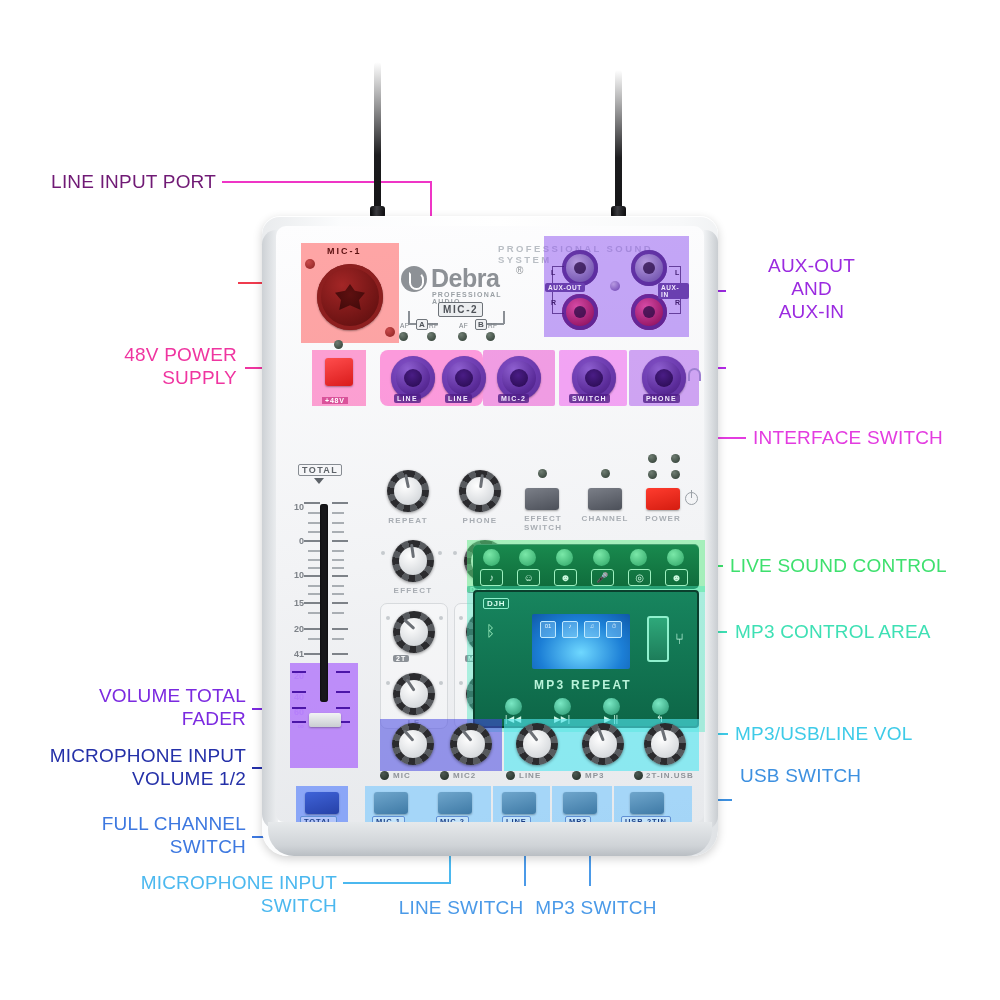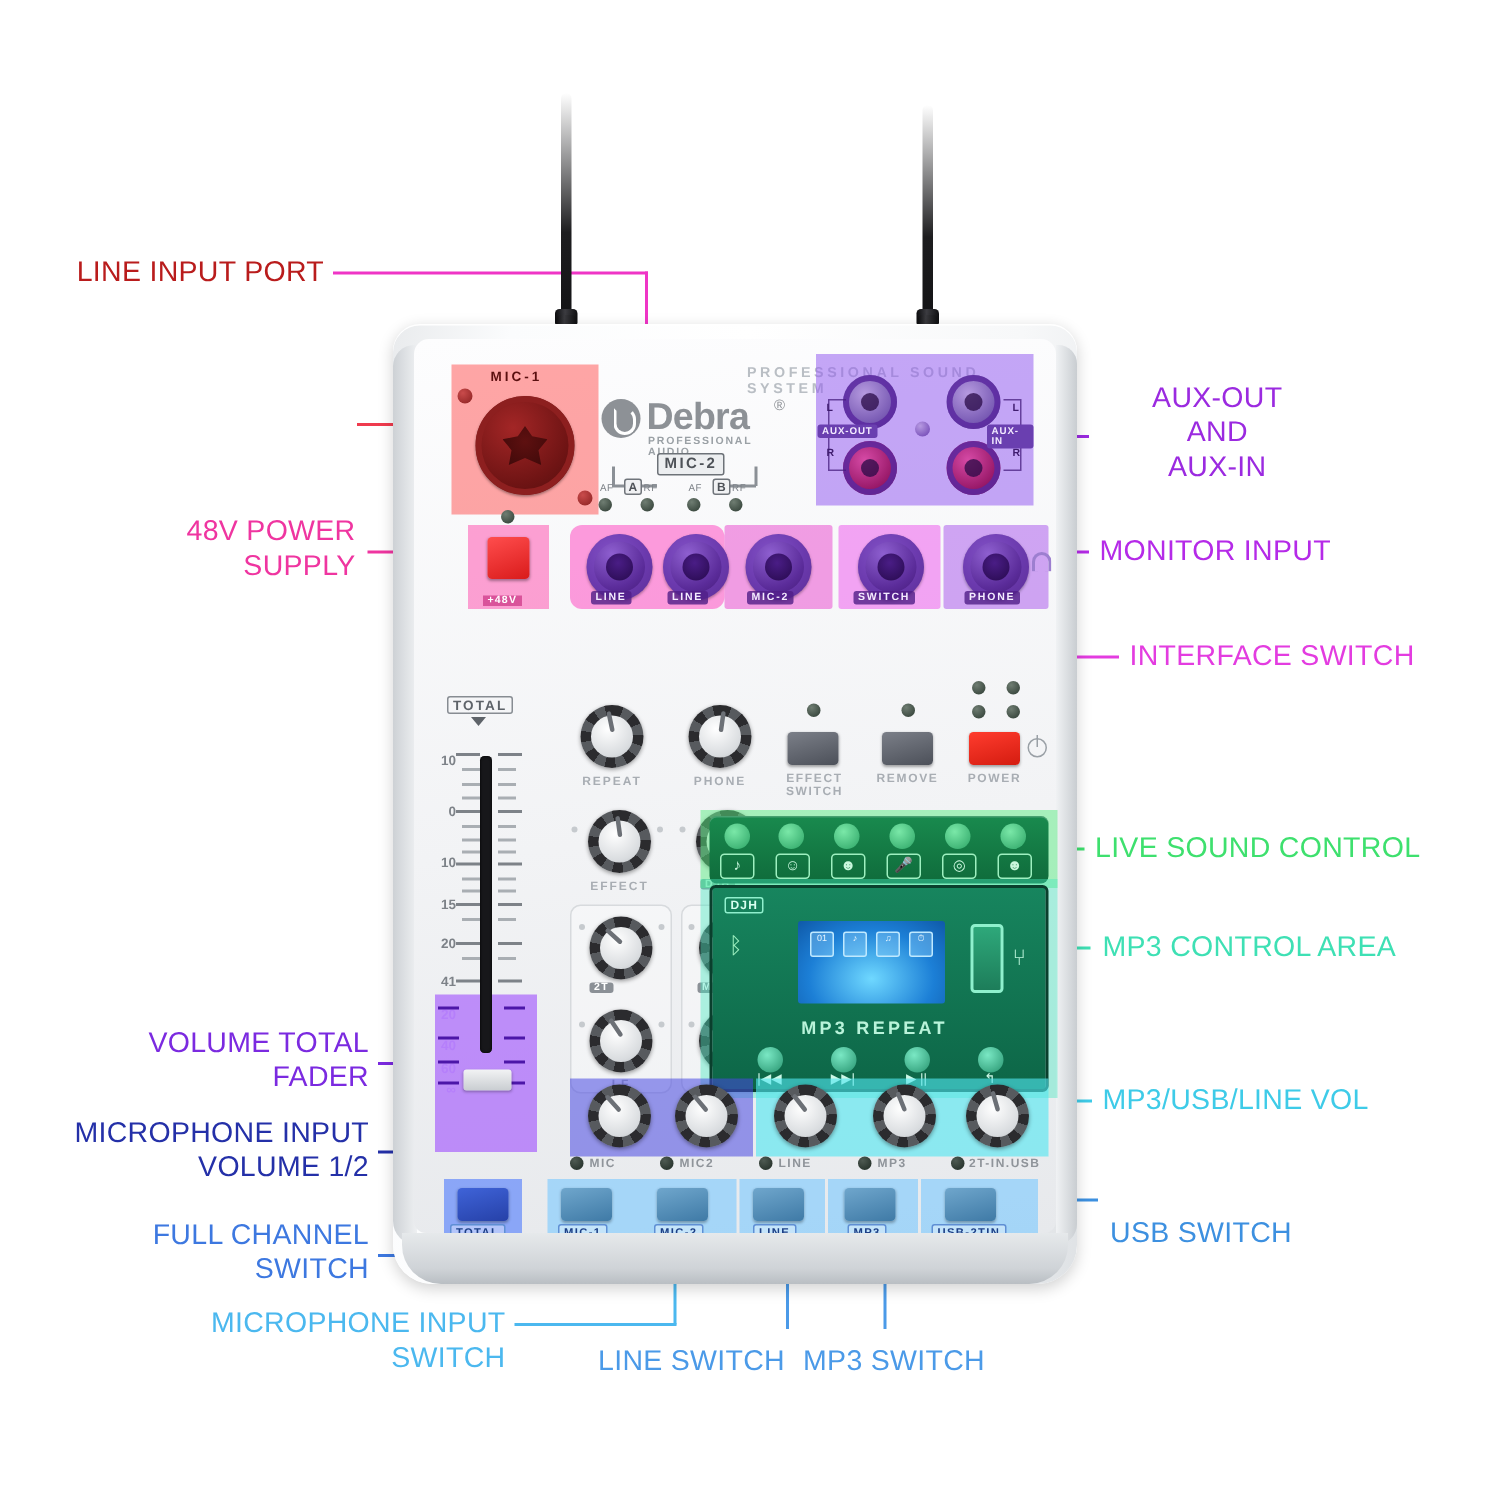--- a/index.html
+++ b/index.html
@@ -300,41 +300,40 @@
   <div class="ldr h" style="left:252px; top:836px; width:88px; background:#3d78e0;"></div>
   <div class="ldr v" style="left:338px; top:812px; height:26px; background:#3d78e0;"></div>
 
   <div class="ldr h" style="left:343px; top:882px; width:108px; background:#4bb8ef;"></div>
   <div class="ldr v" style="left:449px; top:824px; height:59px; background:#4bb8ef;"></div>
 
   <div class="ldr v" style="left:524px; top:824px; height:62px; background:#4b9ae8;"></div>
 
   <div class="ldr v" style="left:589px; top:824px; height:62px; background:#4b9ae8;"></div>
 
-  <div class="anno r" style="left:20px; top:170px; width:196px; color:#b91c1c;text-align:right;">LINE INPUT PORT</div>
+  <div class="anno r" style="left:20px; top:170px; width:196px; color:#701a75;text-align:right;">LINE INPUT PORT</div>
 
 
   <div class="anno r" style="left:20px; top:343px; width:217px; color:#ef35a0;">48V POWER
 SUPPLY</div>
 
   <div class="anno c" style="left:724px; top:254px; width:175px; color:#9b2ae0;">AUX-OUT
 AND
 AUX-IN</div>
 
-  <div class="anno l" style="left:733px; top:356px; width:220px; color:#b52ae8;">MONITOR INPUT</div>
 
   <div class="anno l" style="left:753px; top:426px; width:240px; color:#e33ce0;">INTERFACE SWITCH</div>
 
   <div class="anno l" style="left:730px; top:554px; width:250px; color:#3ee06e;">LIVE SOUND CONTROL</div>
 
   <div class="anno l" style="left:735px; top:620px; width:245px; color:#3ee0b4;">MP3 CONTROL AREA</div>
 
   <div class="anno l" style="left:735px; top:722px; width:250px; color:#3ecbe8;">MP3/USB/LINE VOL</div>
 
-  <div class="anno l" style="left:740px; top:811px; width:200px; color:#3d90e0;">USB SWITCH</div>
+  <div class="anno l" style="left:740px; top:764px; width:200px; color:#3d90e0;">USB SWITCH</div>
 
   <div class="anno r" style="left:20px; top:684px; width:226px; color:#7b2ae0;">VOLUME TOTAL
 FADER</div>
 
   <div class="anno r" style="left:10px; top:744px; width:236px; color:#2430a8;">MICROPHONE INPUT
 VOLUME 1/2</div>
 
   <div class="anno r" style="left:20px; top:812px; width:226px; color:#3d78e0;">FULL CHANNEL
 SWITCH</div>
 
@@ -574,21 +573,21 @@
       <div class="dotgrid" style="left:163px; top:455px;"></div>
       <div class="dotgrid" style="left:183px; top:455px;"></div>
       <div class="dotgrid" style="left:236px; top:455px;"></div>
 
       <div class="led-sm" style="left:262px; top:243px;"></div>
       <div class="sqbtn" style="left:249px; top:262px;"></div>
       <div class="btn-lbl" style="left:228px; top:288px; width:78px;">EFFECT SWITCH</div>
 
       <div class="led-sm" style="left:325px; top:243px;"></div>
       <div class="sqbtn" style="left:312px; top:262px;"></div>
-      <div class="btn-lbl" style="left:296px; top:288px; width:66px;">REMOVE</div>
+      <div class="btn-lbl" style="left:296px; top:288px; width:66px;">CHANNEL</div>
 
       <div class="led-sm" style="left:372px; top:228px;"></div>
       <div class="led-sm" style="left:395px; top:228px;"></div>
       <div class="led-sm" style="left:372px; top:244px;"></div>
       <div class="led-sm" style="left:395px; top:244px;"></div>
       <div class="sqbtn red" style="left:370px; top:262px;"></div>
       <div class="pwr-ico" style="left:409px; top:266px;"></div>
       <div class="btn-lbl" style="left:354px; top:288px; width:66px;">POWER</div>
 
       <div class="lsc-hl" style="left:191px; top:314px; width:238px; height:52px;"></div>

